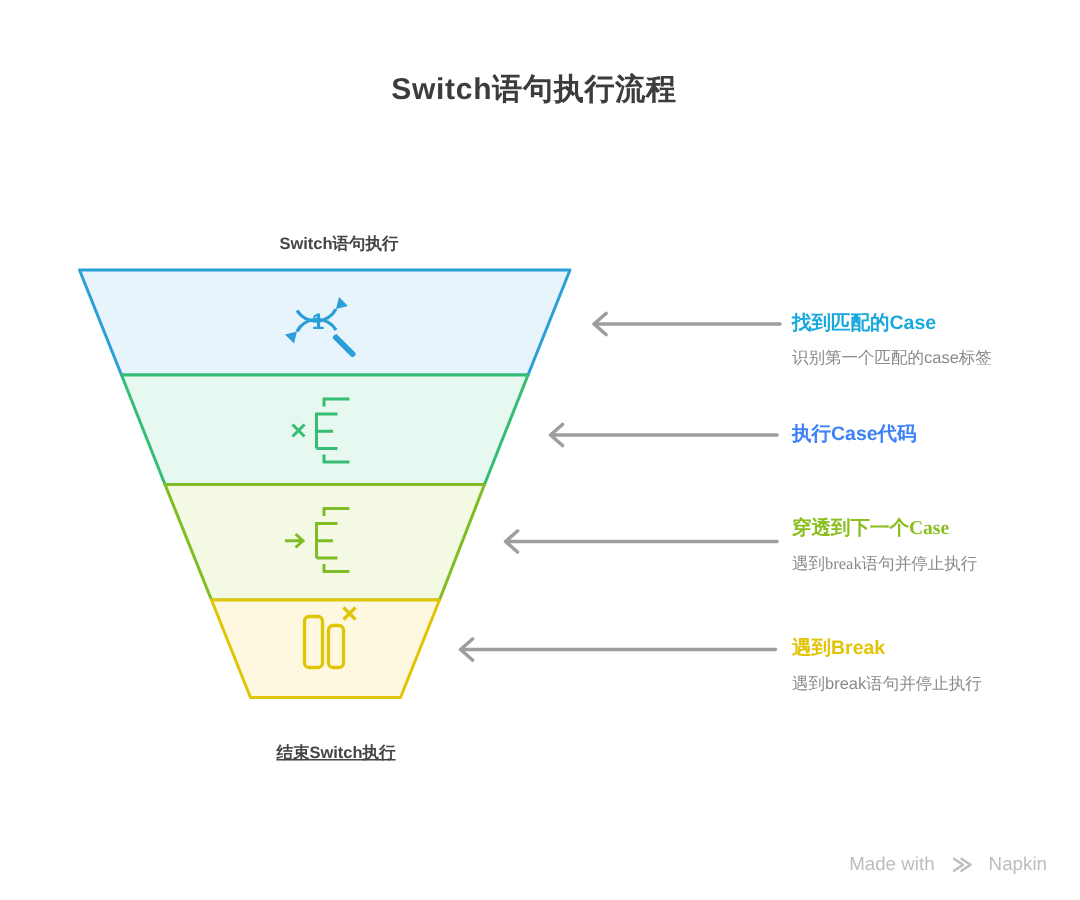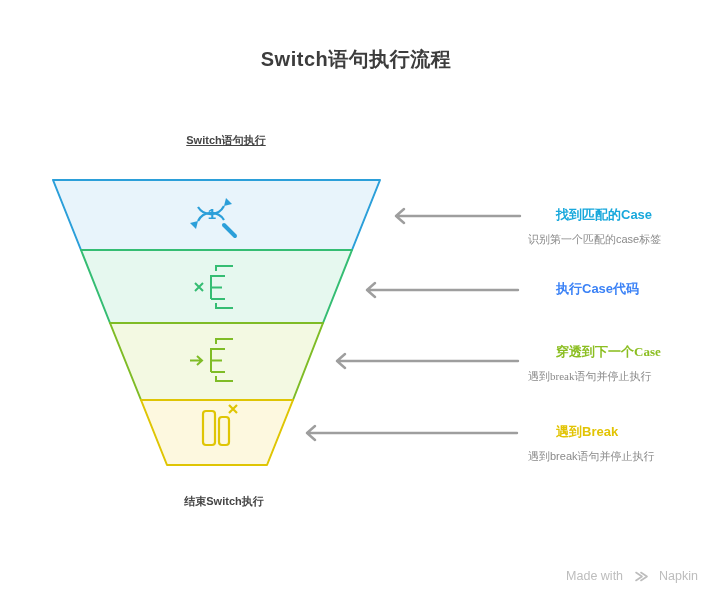--- a/index.html
+++ b/index.html
@@ -24,38 +24,37 @@
     color: #3c3c3c;
   }
   .funnel-label {
     position: absolute;
     width: 200px;
     text-align: center;
     font-size: 11px;
     font-weight: 600;
     color: #454545;
   }
-  .funnel-label.top { top: 133px; left: 126px; text-decoration: underline; }
-  .funnel-label.bottom { top: 494px; left: 124px; }
+  .funnel-label.top { top: 155px; left: 126px; }
+  .funnel-label.bottom { top: 494px; left: 124px; text-decoration: underline; }
   .funnel-svg {
     position: absolute;
     top: 0; left: 0;
     width: 720px;
     height: 600px;
   }
   .annotation {
     position: absolute;
     left: 528px;
     width: 180px;
   }
   .annotation .ann-title {
     font-size: 13px;
     font-weight: 700;
     line-height: 16px;
-    margin-left: 28px;
   }
   .annotation .ann-subtitle {
     margin-top: 9px;
     font-size: 11px;
     line-height: 14px;
     color: #8a8a8a;
   }
   .ann-1 { top: 207px; }
   .ann-2 { top: 281px; }
   .ann-3 { top: 344px; font-family: Liberation Serif, serif; }

